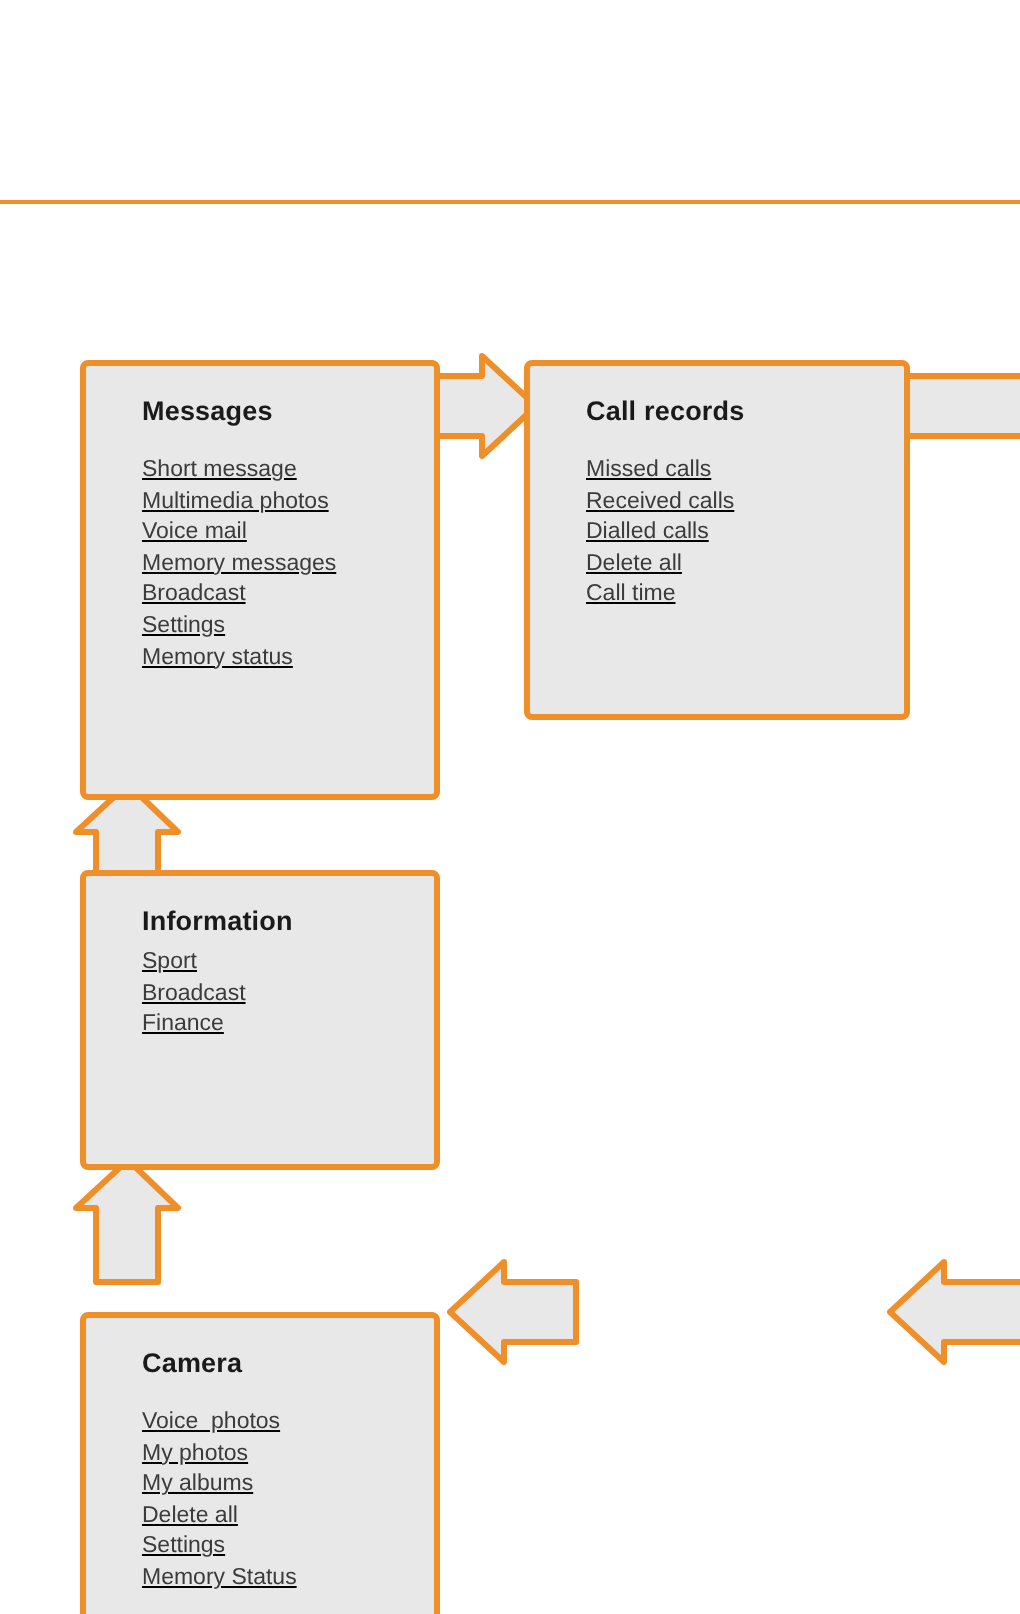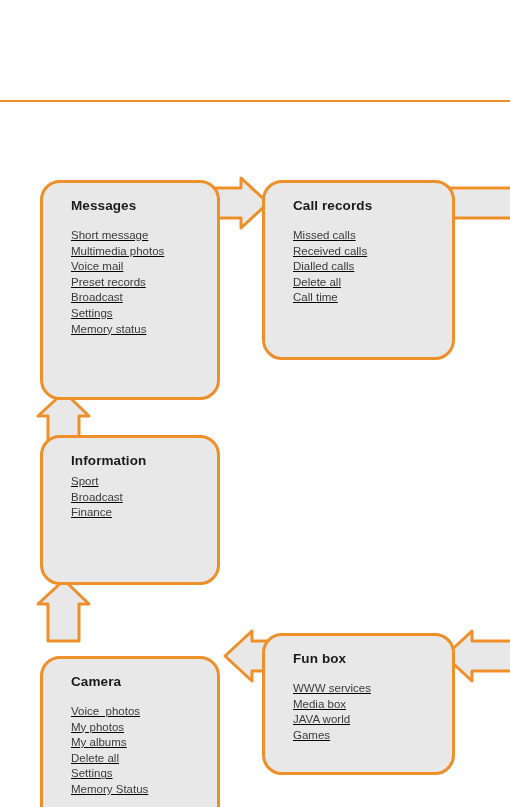--- a/index.html
+++ b/index.html
@@ -39,21 +39,21 @@
     height: 807px;
     pointer-events: none;
   }
 
   
   .panel {
     position: absolute;
     box-sizing: border-box;
     background: #e8e8e8;
     border: 3px solid #ef8f2a;
-    border-radius: 20px;
+    border-radius: 4px;
   }
   .panel-title {
     position: absolute;
     left: 28px;
     top: 15px;
     font-size: 13.5px;
     font-weight: bold;
     color: #1a1a1a;
     letter-spacing: 0.1px;
     white-space: pre;
@@ -162,21 +162,21 @@
                Z"></path>
     </g>
   </svg>
 
   <div class="panel" id="panel-messages">
     <div class="panel-title">Messages</div>
     <ul class="panel-items">
       <li>Short message</li>
       <li>Multimedia photos</li>
       <li>Voice mail</li>
-      <li>Preset records</li>
+      <li>Memory messages</li>
       <li>Broadcast</li>
       <li>Settings</li>
       <li>Memory status</li>
     </ul>
   </div>
 
   <div class="panel" id="panel-callrec">
     <div class="panel-title">Call records</div>
     <ul class="panel-items">
       <li>Missed calls</li>
@@ -201,23 +201,14 @@
     <ul class="panel-items">
       <li>Voice  photos</li>
       <li>My photos</li>
       <li>My albums</li>
       <li>Delete all</li>
       <li>Settings</li>
       <li>Memory Status</li>
     </ul>
   </div>
 
-  <div class="panel" id="panel-funbox">
-    <div class="panel-title">Fun box</div>
-    <ul class="panel-items">
-      <li>WWW services</li>
-      <li>Media box</li>
-      <li>JAVA world</li>
-      <li>Games</li>
-    </ul>
-  </div>
 
 </div>
 
 </body></html>

